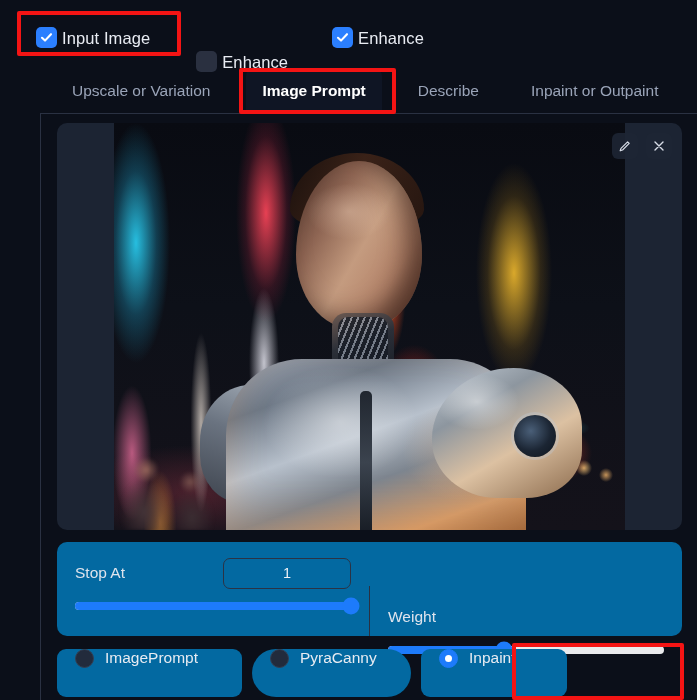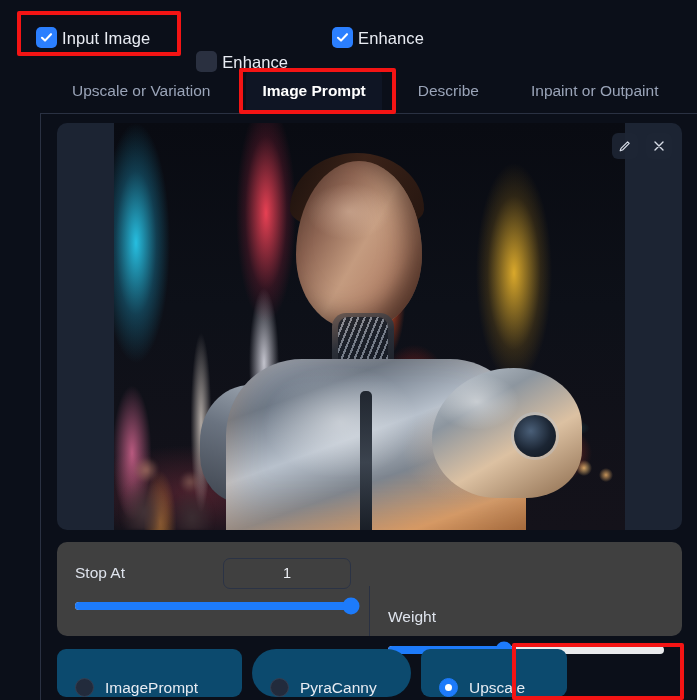--- a/index.html
+++ b/index.html
@@ -244,21 +244,21 @@
     justify-content: center;
     cursor: pointer;
   }
   .img-btn svg { display: block; }
 
   
   .sliders-card {
     position: absolute;
     left: 16px; top: 428px;
     width: 625px; height: 94px;
-    background: #404040;
+    background: #0369a1;
     border-radius: 10px;
     display: flex;
   }
   .slider-group {
     flex: 1;
     padding: 16px 18px 0 18px;
     position: relative;
   }
   .slider-group + .slider-group { border-left: 1px solid #2a3142; margin-top: 44px; }
   .slider-top {
@@ -309,23 +309,23 @@
   .radio-row {
     position: absolute;
     left: 16px; top: 535px;
     width: 625px; height: 48px;
     display: flex;
     gap: 10px;
   }
   .radio-pill {
     height: 48px;
     border-radius: 9px;
-    background: #0c4a6e;
-    display: flex;
-    align-items: flex-end;
+    background: #0369a1;
+    display: flex;
+    align-items: flex-start;
     gap: 11px;
     padding: 0 18px;
     cursor: pointer;
   }
   .radio-pill.p-imageprompt { width: 185px; }
   .radio-pill.p-pyracanny  { width: 159px; border-radius: 24px; }
   .radio-pill.p-cpds       { width: 112px; }
   .radio-pill.p-faceswap   { width: 146px; }
   .radio-dot {
     width: 19px; height: 19px;
@@ -455,21 +455,21 @@
       </div>
 
       <div class="radio-pill p-pyracanny">
         <span class="radio-dot"></span>
         <span class="radio-label">PyraCanny</span>
       </div>
 
 
       <div class="radio-pill p-faceswap">
         <span class="radio-dot selected"></span>
-        <span class="radio-label">Upscale</span>
+        <span class="radio-label">Inpaint</span>
       </div>
 
     </div>
 
   </div>
 
   <div class="redbox" id="redbox-input-image" style="border-color: rgb(244, 20, 20);"></div>
   <div class="redbox" id="redbox-image-prompt" style="border-color: rgb(244, 20, 20);"></div>
   <div class="redbox" id="redbox-faceswap" style="border-color: rgb(244, 20, 20);"></div>
 

